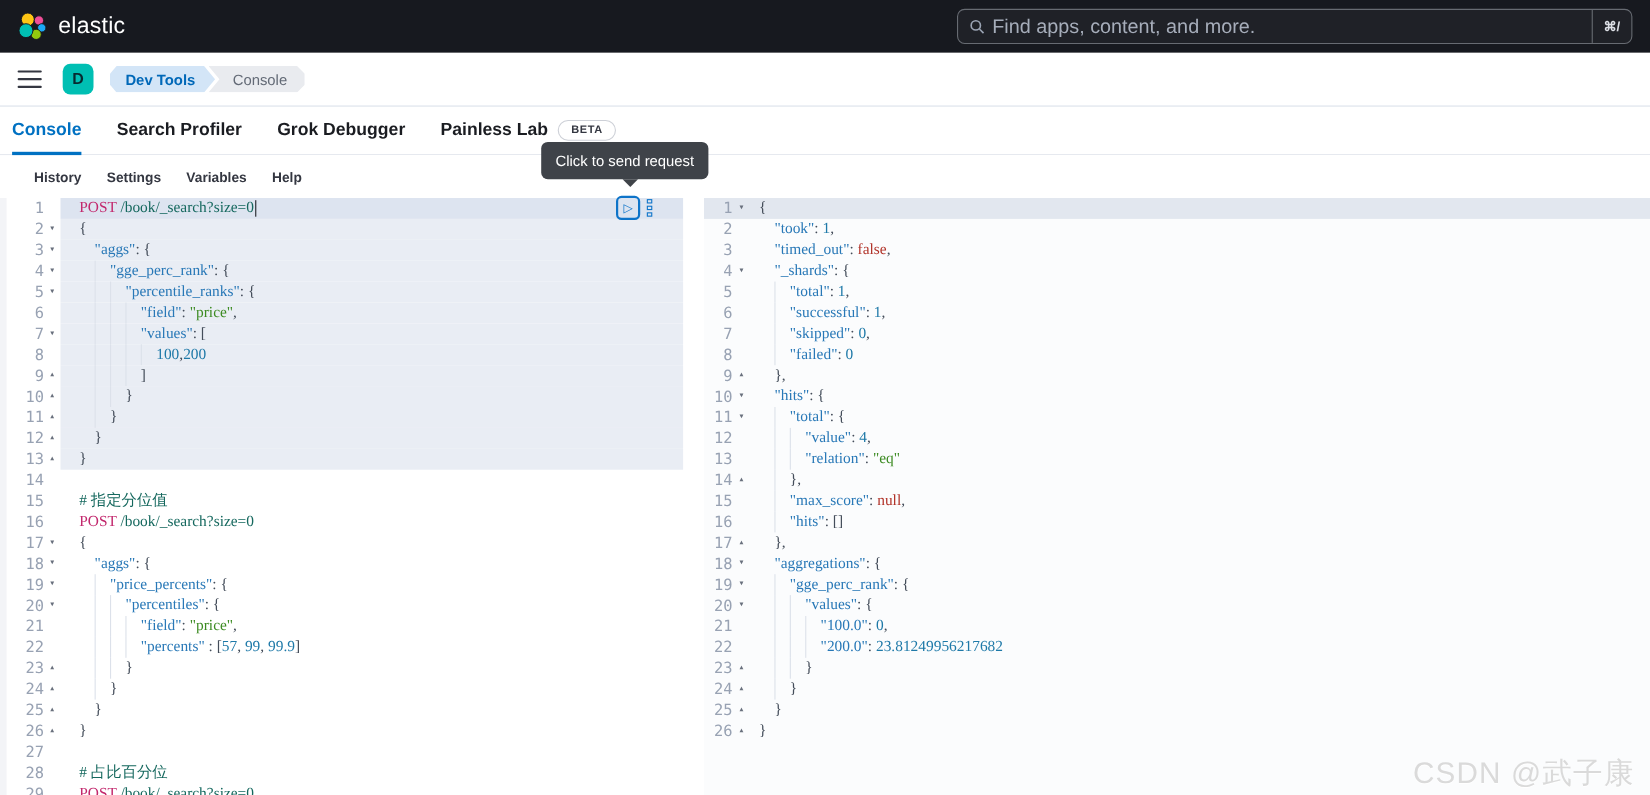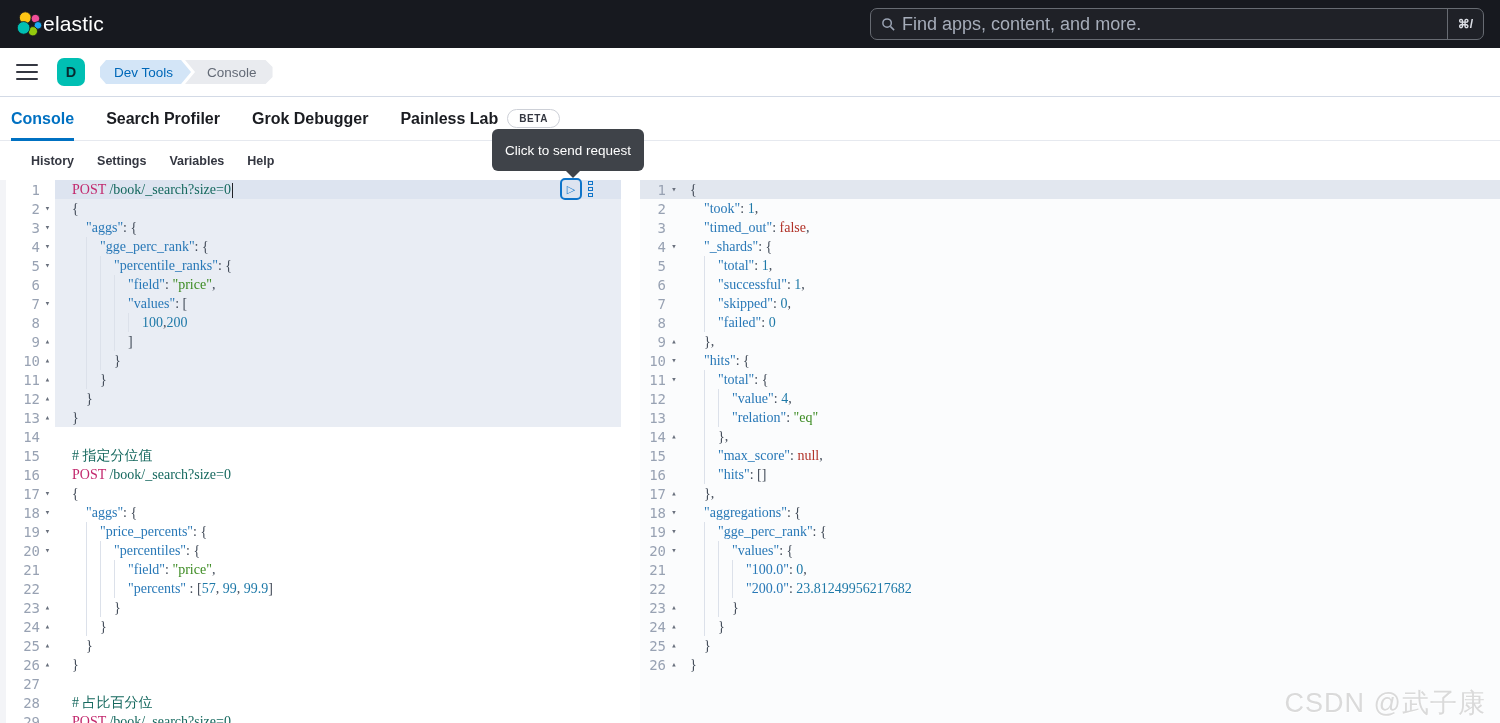--- a/index.html
+++ b/index.html
@@ -1,42 +1,42 @@
 <!DOCTYPE html>
 <html style="--tk-m: #c2286d; --tk-u: #15685e; --tk-k: #2878b7; --tk-s: #3c8b22; --tk-n: #1e79a8; --tk-l: #b13228; --tk-p: #444d5a; --tk-c: #15685e;"><head>
 <meta charset="utf-8">
 <style>
   * { margin:0; padding:0; box-sizing:border-box; }
   html,body { width:1500px; height:723px; overflow:hidden; background:#fff;
               font-family:"Liberation Sans", sans-serif; position:relative; }
 
   
   .topbar { height:48px; background:#17191f; display:flex; align-items:center; padding:0 16px; }
-  .brand { display:flex; align-items:center; }
+  .brand { display:flex; align-items:center; gap:10px; }
   .brand-name { color:#fff; font-size:21px; letter-spacing:.2px; }
   .searchbox { margin-left:auto; width:614px; height:32px; background:#1f2127;
                border:1px solid #676b72; border-radius:7px; display:flex; align-items:center; overflow:hidden; }
   .searchbox .sicon { padding:0 6px 0 10px; display:flex; }
   .searchbox input { flex:1; background:transparent; border:none; outline:none;
                      color:#e4e7ec; font-size:18px; font-family:"Liberation Sans",sans-serif; }
   .searchbox input::placeholder { color:#a6adba; }
   .skey { border-left:1px solid #676b72; height:100%; display:flex; align-items:center;
           padding:0 10px; color:#dde0e6; font-size:12px; font-weight:bold; }
 
   
   .navbar { height:49px; background:#fff; border-bottom:1px solid #d3dae6;
             display:flex; align-items:center; padding:0 16px; }
   .burger { width:22px; display:flex; flex-direction:column; gap:4.5px; cursor:pointer; }
   .burger span { display:block; height:2.5px; background:#343741; border-radius:1px; }
   .space-badge { margin-left:19px; width:28px; height:28px; border-radius:7px; background:#00bfb3;
                  color:#072a30; font-weight:bold; font-size:14.5px;
                  display:flex; align-items:center; justify-content:center; }
   .breadcrumb { display:flex; align-items:center; margin-left:15px; }
   .crumb { height:24px; display:flex; align-items:center; font-size:13.5px; }
-  .crumb.c1 { background:#d3e5f7; color:#0068b8; font-weight:400; padding:0 18px 0 14px;
+  .crumb.c1 { background:#d3e5f7; color:#0068b8; font-weight:700; padding:0 18px 0 14px;
     clip-path:polygon(6px 0, calc(100% - 10px) 0, 100% 50%, calc(100% - 10px) 100%, 6px 100%, 0 calc(100% - 7px), 0 7px); }
   .crumb.c2 { background:#e9ebef; color:#636a76; padding:0 16px 0 22px; margin-left:-6px;
     clip-path:polygon(0 0, calc(100% - 7px) 0, 100% 7px, 100% calc(100% - 7px), calc(100% - 7px) 100%, 0 100%, 10px 50%); }
 
   
   .tabsrow { height:44px; display:flex; align-items:center; gap:32px; padding:0 11px;
              border-bottom:1px solid #e6e9ef; background:#fff; }
   .tab { font-size:16px; font-weight:700; color:#1a1c21; height:100%;
          display:flex; align-items:center; position:relative; cursor:pointer; }
   .tab.active { color:#0071c2; }
@@ -85,21 +85,21 @@
 
   
   .sendbtn { position:absolute; left:560px; top:178px; width:22px; height:22px;
              border:2px solid #0e74c9; border-radius:5px; background:transparent;
              display:flex; align-items:center; justify-content:center;
              color:#0e74c9; font-size:11px; cursor:pointer; z-index:20; }
   .wrench { position:absolute; left:588px; top:181px; display:flex; flex-direction:column; gap:2px;
             cursor:pointer; z-index:20; }
   .wrench i { display:block; width:5px; height:4px; border:1.5px solid #0e74c9; }
 
-  .tooltip { position:absolute; left:492px; top:129px; height:42px; background:#3f4349; color:#fff;
+  .tooltip { position:absolute; left:492px; top:129px; height:34px; background:#3f4349; color:#fff;
              font-size:13.5px; border-radius:6px; display:flex; align-items:center;
              padding:0 13px; z-index:50; white-space:nowrap; }
   .tooltip::after { content:""; position:absolute; left:74px; top:100%;
                     border:7px solid transparent; border-top-color:#3f4349; }
 
   .watermark { position:absolute; right:14px; bottom:2px; font-size:27px; color:#dadada;
                text-shadow:0 1px 1px #fff; z-index:60; letter-spacing:1px; }
 </style>
 </head>
 <body>

